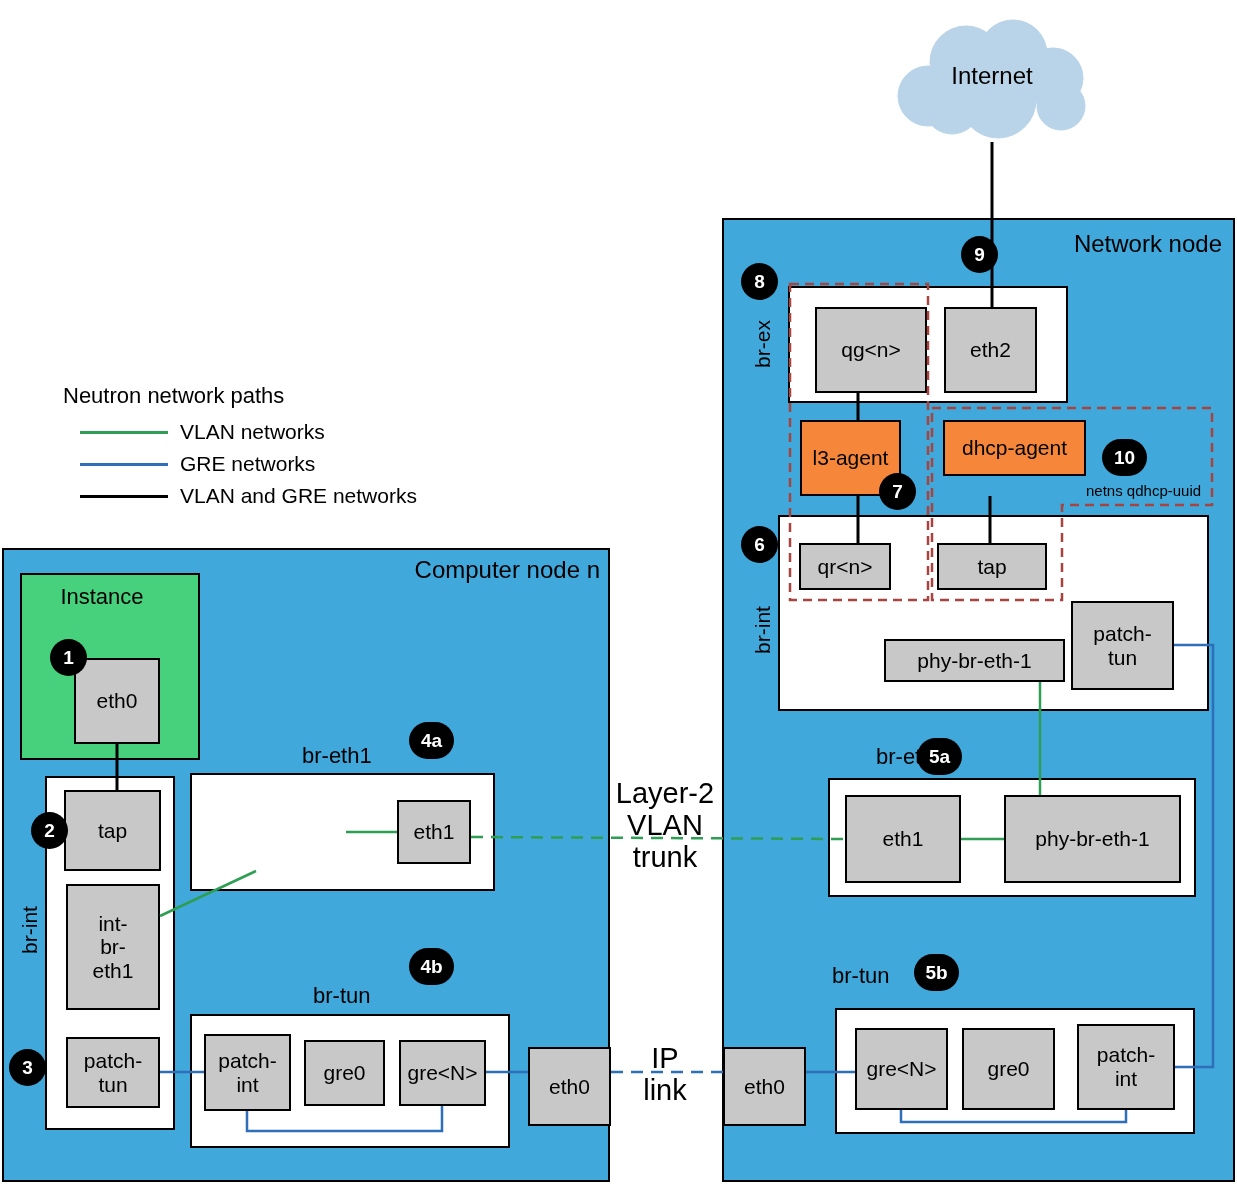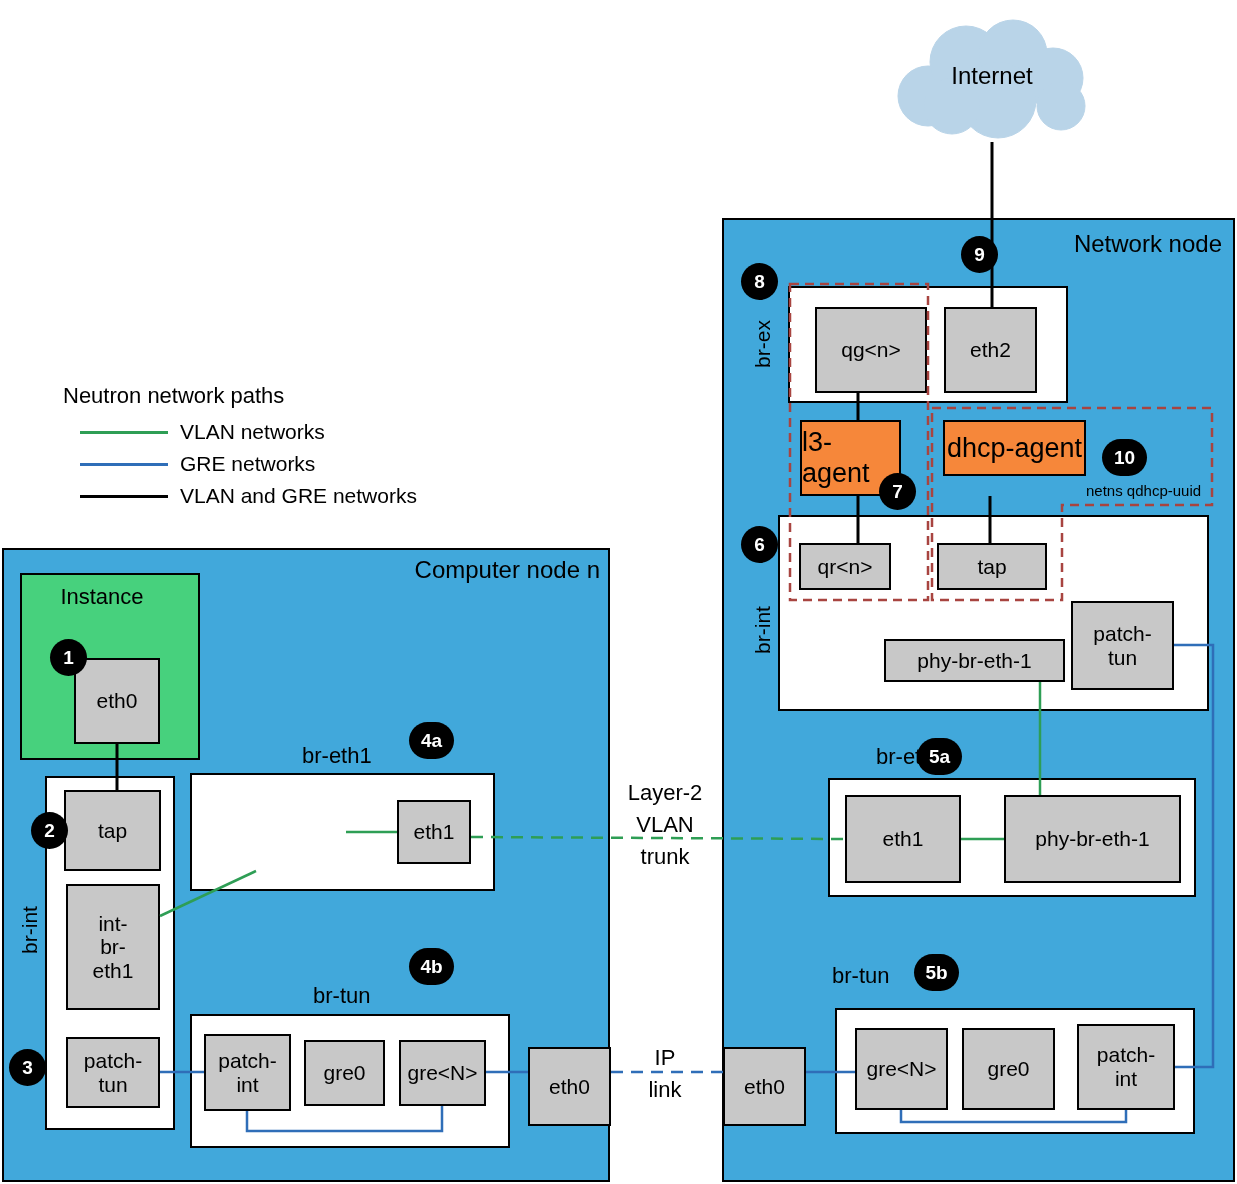--- a/index.html
+++ b/index.html
@@ -5,34 +5,34 @@
   * { margin:0; padding:0; box-sizing:border-box; }
   body { font-family:"Liberation Sans", sans-serif; background:#fff; }
   #canvas { position:relative; width:1237px; height:1184px; background:#fff; color:#000; overflow:hidden; }
 
   .node   { position:absolute; border:2px solid #000; background:var(--node-blue); z-index:1; }
   .bridge { position:absolute; border:2px solid #000; background:#fff; z-index:3; }
   .gbox   { position:absolute; border:2px solid #000; background:var(--box-gray); z-index:6;
             display:flex; align-items:center; justify-content:center; text-align:center;
             font-size:21px; line-height:1.12; white-space:pre-line; }
   .agent  { position:absolute; border:2px solid #000; background:var(--agent-orange); z-index:6;
-            display:flex; align-items:center; justify-content:center; font-size:27px; }
+            display:flex; align-items:center; justify-content:center; font-size:21px; }
   .green-box { position:absolute; border:2px solid #000; background:var(--instance-green); z-index:4; }
 
   .badge  { position:absolute; width:37px; height:37px; background:#000; color:#fff; border-radius:50%;
             display:flex; align-items:center; justify-content:center; font-weight:bold; font-size:19px; z-index:40; }
   .badge.wide { width:45px; border-radius:19px; }
 
   .vlabel { position:absolute; width:80px; height:24px; transform:rotate(-90deg); font-size:21px;
             text-align:center; white-space:nowrap; z-index:8; }
   .node-title { position:absolute; font-size:24px; z-index:8; }
   .toplabel   { position:absolute; font-size:22px; z-index:8; white-space:nowrap; }
   .boxlabel   { position:absolute; font-size:22px; text-align:center; z-index:8; }
   .tinylabel  { position:absolute; font-size:15px; z-index:25; white-space:nowrap; }
-  .gaplabel   { position:absolute; font-size:22px; line-height:32px; text-align:center;
+  .gaplabel   { position:absolute; font-size:29px; line-height:32px; text-align:center;
                 white-space:pre-line; z-index:25; }
 
   .legend-title { position:absolute; font-size:22px; z-index:8; }
   .legend-label { position:absolute; font-size:21px; z-index:8; white-space:nowrap; }
   .swatch { position:absolute; width:88px; height:3px; z-index:8; }
   .sw-g { background:var(--vlan-green); }
   .sw-b { background:var(--gre-blue); }
   .sw-k { background:#000; }
 
   svg.wires { position:absolute; left:0; top:0; z-index:20; pointer-events:none; }

